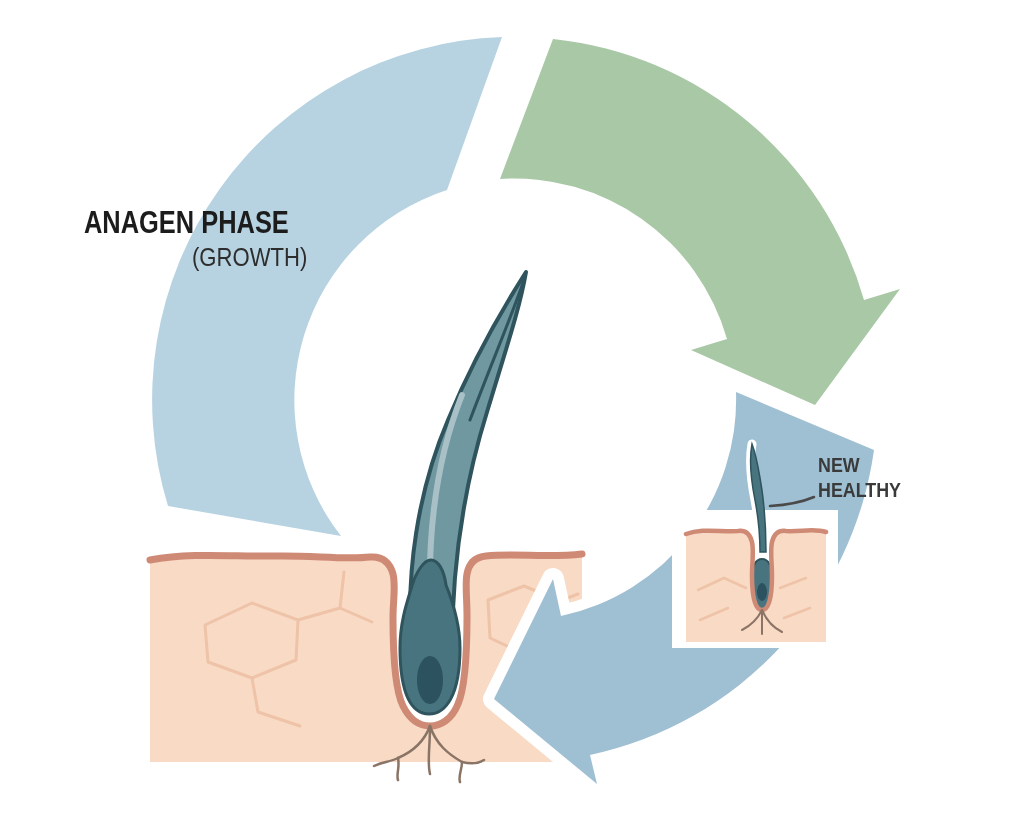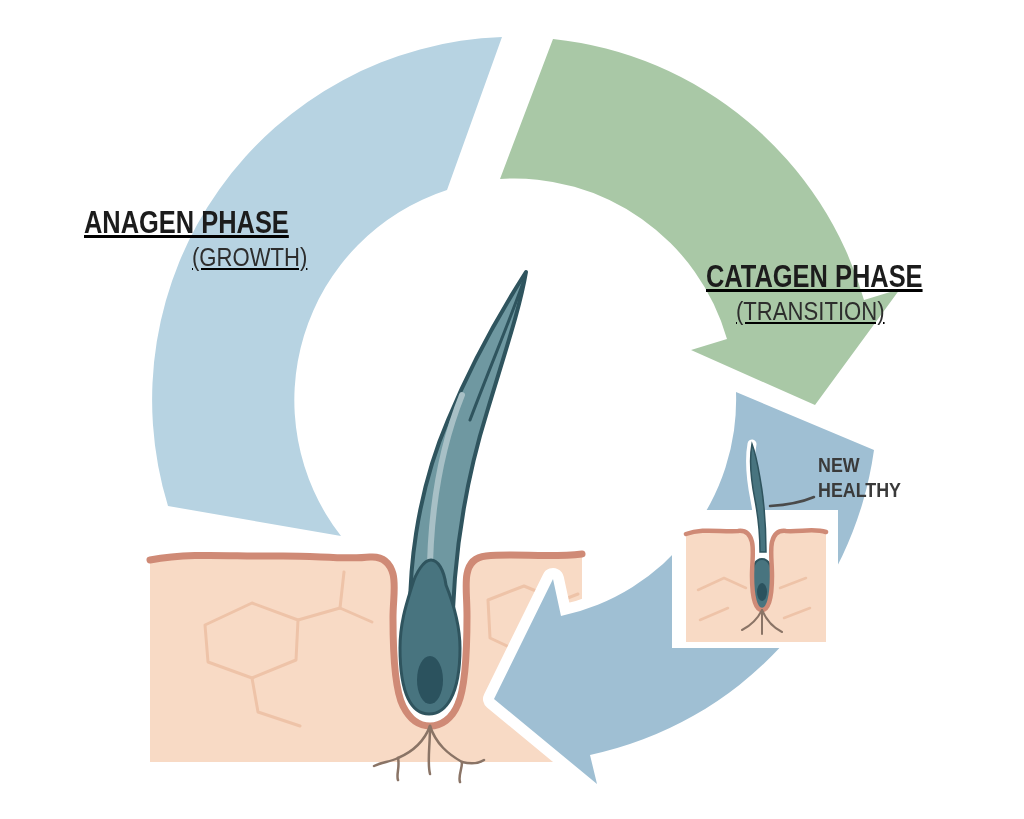--- a/index.html
+++ b/index.html
@@ -1,21 +1,21 @@
 <!DOCTYPE html>
 <html><head>
 <meta charset="utf-8">
 <style>
   html,body{margin:0;padding:0;background:#fff;}
   .stage{
     position:relative;width:1024px;height:819px;background:#ffffff;overflow:hidden;
     font-family:"Liberation Sans", sans-serif;
   }
   .stage svg{position:absolute;left:0;top:0;}
-  .label{position:absolute;white-space:nowrap;transform-origin:left top;text-decoration:underline;}
+  .label{position:absolute;white-space:nowrap;transform-origin:left top;}
   .label .t{
     font-size:31px;font-weight:700;color:#1c1c1c;line-height:34px;
     transform:scaleX(0.82);transform-origin:left top;letter-spacing:0px;
   }
   .label .s{
     font-size:26px;font-weight:400;color:#2d2d2d;line-height:30px;margin-top:2px;
     transform:scaleX(0.85);transform-origin:left top;
   }
   .inset-label{
     position:absolute;left:818px;top:452px;white-space:nowrap;
@@ -177,24 +177,20 @@
                C 757,460 755,452 752,444 Z" fill="#48747f" stroke="#2f545e"></path>
       <path fill="none" stroke-width="2.5" stroke-linecap="round" d="M 814,497 C 800,503 786,505 770,506" stroke="#4a4a4a"></path>
     </g>
   </svg>
 
   <div class="label" style="left:84px;top:206px">
     <div class="t">ANAGEN PHASE</div>
     <div class="s sub-anagen">(GROWTH)</div>
   </div>
 
-  <div class="label" style="left:706px;top:260px">
-    <div class="t">CATAGEN PHASE</div>
-    <div class="s sub-catagen">(TRANSITION)</div>
-  </div>
 
 
   <div class="inset-label">
     <div>NEW</div>
     <div>HEALTHY</div>
   </div>
 
 </div>
 
 </body></html>

